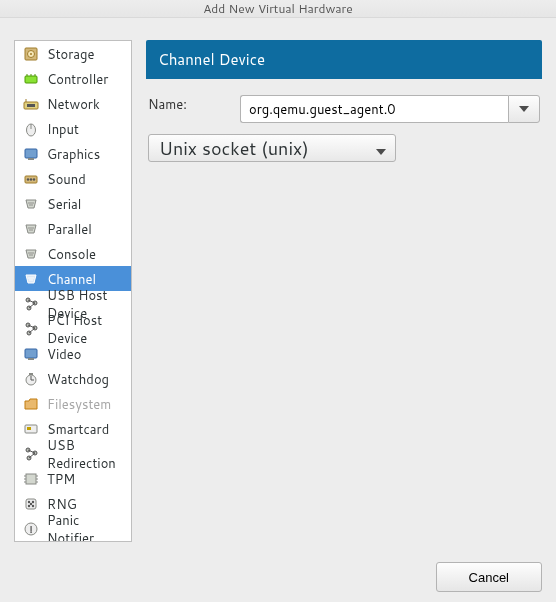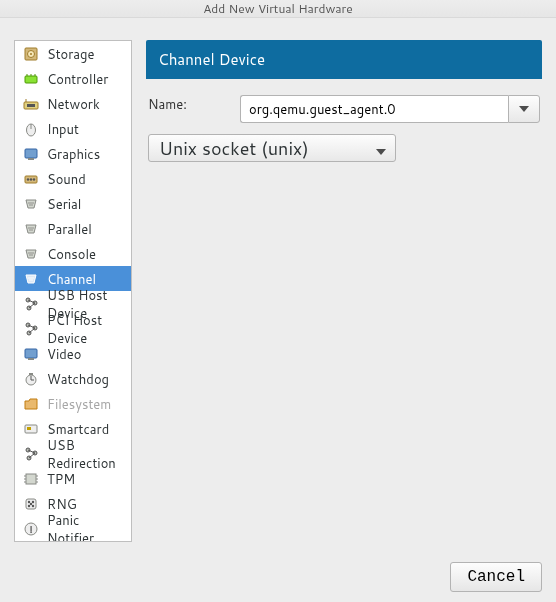--- a/index.html
+++ b/index.html
@@ -158,24 +158,24 @@
     justify-content: flex-end;
     gap: 8px;
     padding: 12px 14px 14px 14px;
   }
   .btn {
     min-width: 80px;
     height: 30px;
     border: 1px solid #b3b3b3;
     border-radius: 3px;
     background: linear-gradient(#fdfdfd, #e6e6e6);
-    font-size: 16px;
-    font-family: Liberation Mono, monospace;
+    font-size: 13px;
+    font-family: Liberation Sans, sans-serif;
     cursor: pointer;
-    padding: 0 16px;
+    padding: 0 32px;
   }
 </style>
 </head>
 <body>
 
 <div class="window">
   <div class="titlebar">
     <span>Add New Virtual Hardware</span>
   </div>
 

